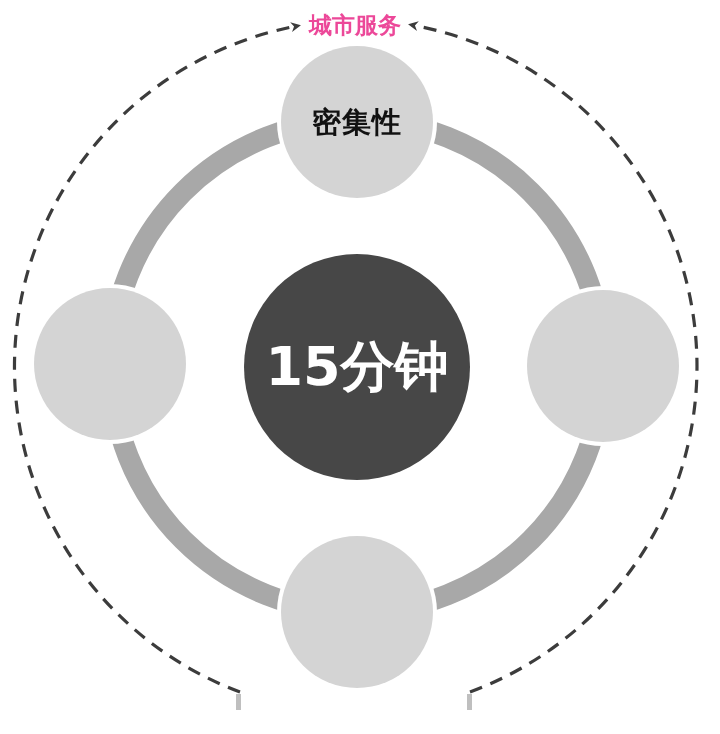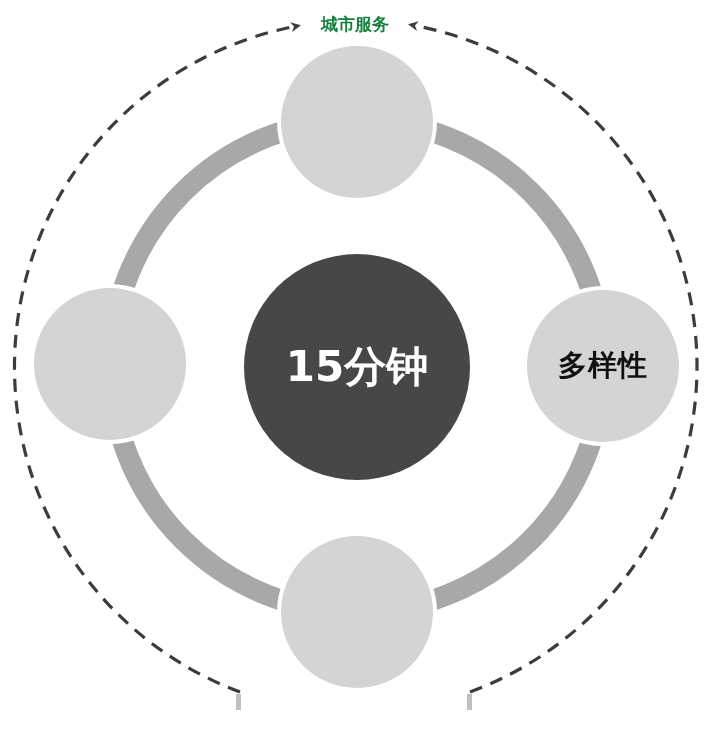--- a/index.html
+++ b/index.html
@@ -27,32 +27,32 @@
       height: 734px;
     }
     .label {
       position: absolute;
       transform: translate(-50%, -50%);
       white-space: nowrap;
       text-align: center;
       line-height: 1.15;
     }
     .title-label {
-      font-size: 17px;
+      font-size: 23px;
       font-weight: bold;
-      color: #15803d;
+      color: #ec4899;
     }
     .node-label {
       font-size: 29px;
       font-weight: bold;
       color: #111111;
       letter-spacing: 1px;
     }
     .center-label {
-      font-size: 42px;
+      font-size: 54px;
       font-weight: bold;
       color: #ffffff;
       line-height: 1.2;
     }
     .center-label span {
       display: block;
     }
   </style>
 </head>
 <body>
@@ -86,22 +86,22 @@
     <circle cx="357" cy="612" r="76" fill="#d4d4d4"></circle>
 
     <circle cx="110" cy="364" r="80" fill="#ffffff"></circle>
     <circle cx="110" cy="364" r="76" fill="#d4d4d4"></circle>
 
     <circle cx="357" cy="367" r="113" fill="#474747"></circle>
   </svg>
 
   <div class="label title-label" style="left:355px; top:25px;">城市服务</div>
 
+  <div class="label node-label" style="left:357px; top:123px;">密集性</div>
 
-  <div class="label node-label" style="left:603px; top:366px;">多样性</div>
 
 
 
   <div class="label center-label" style="left:357px; top:367px;">
     <span>15分钟</span>
   </div>
 
 </div>
 
 </body></html>

